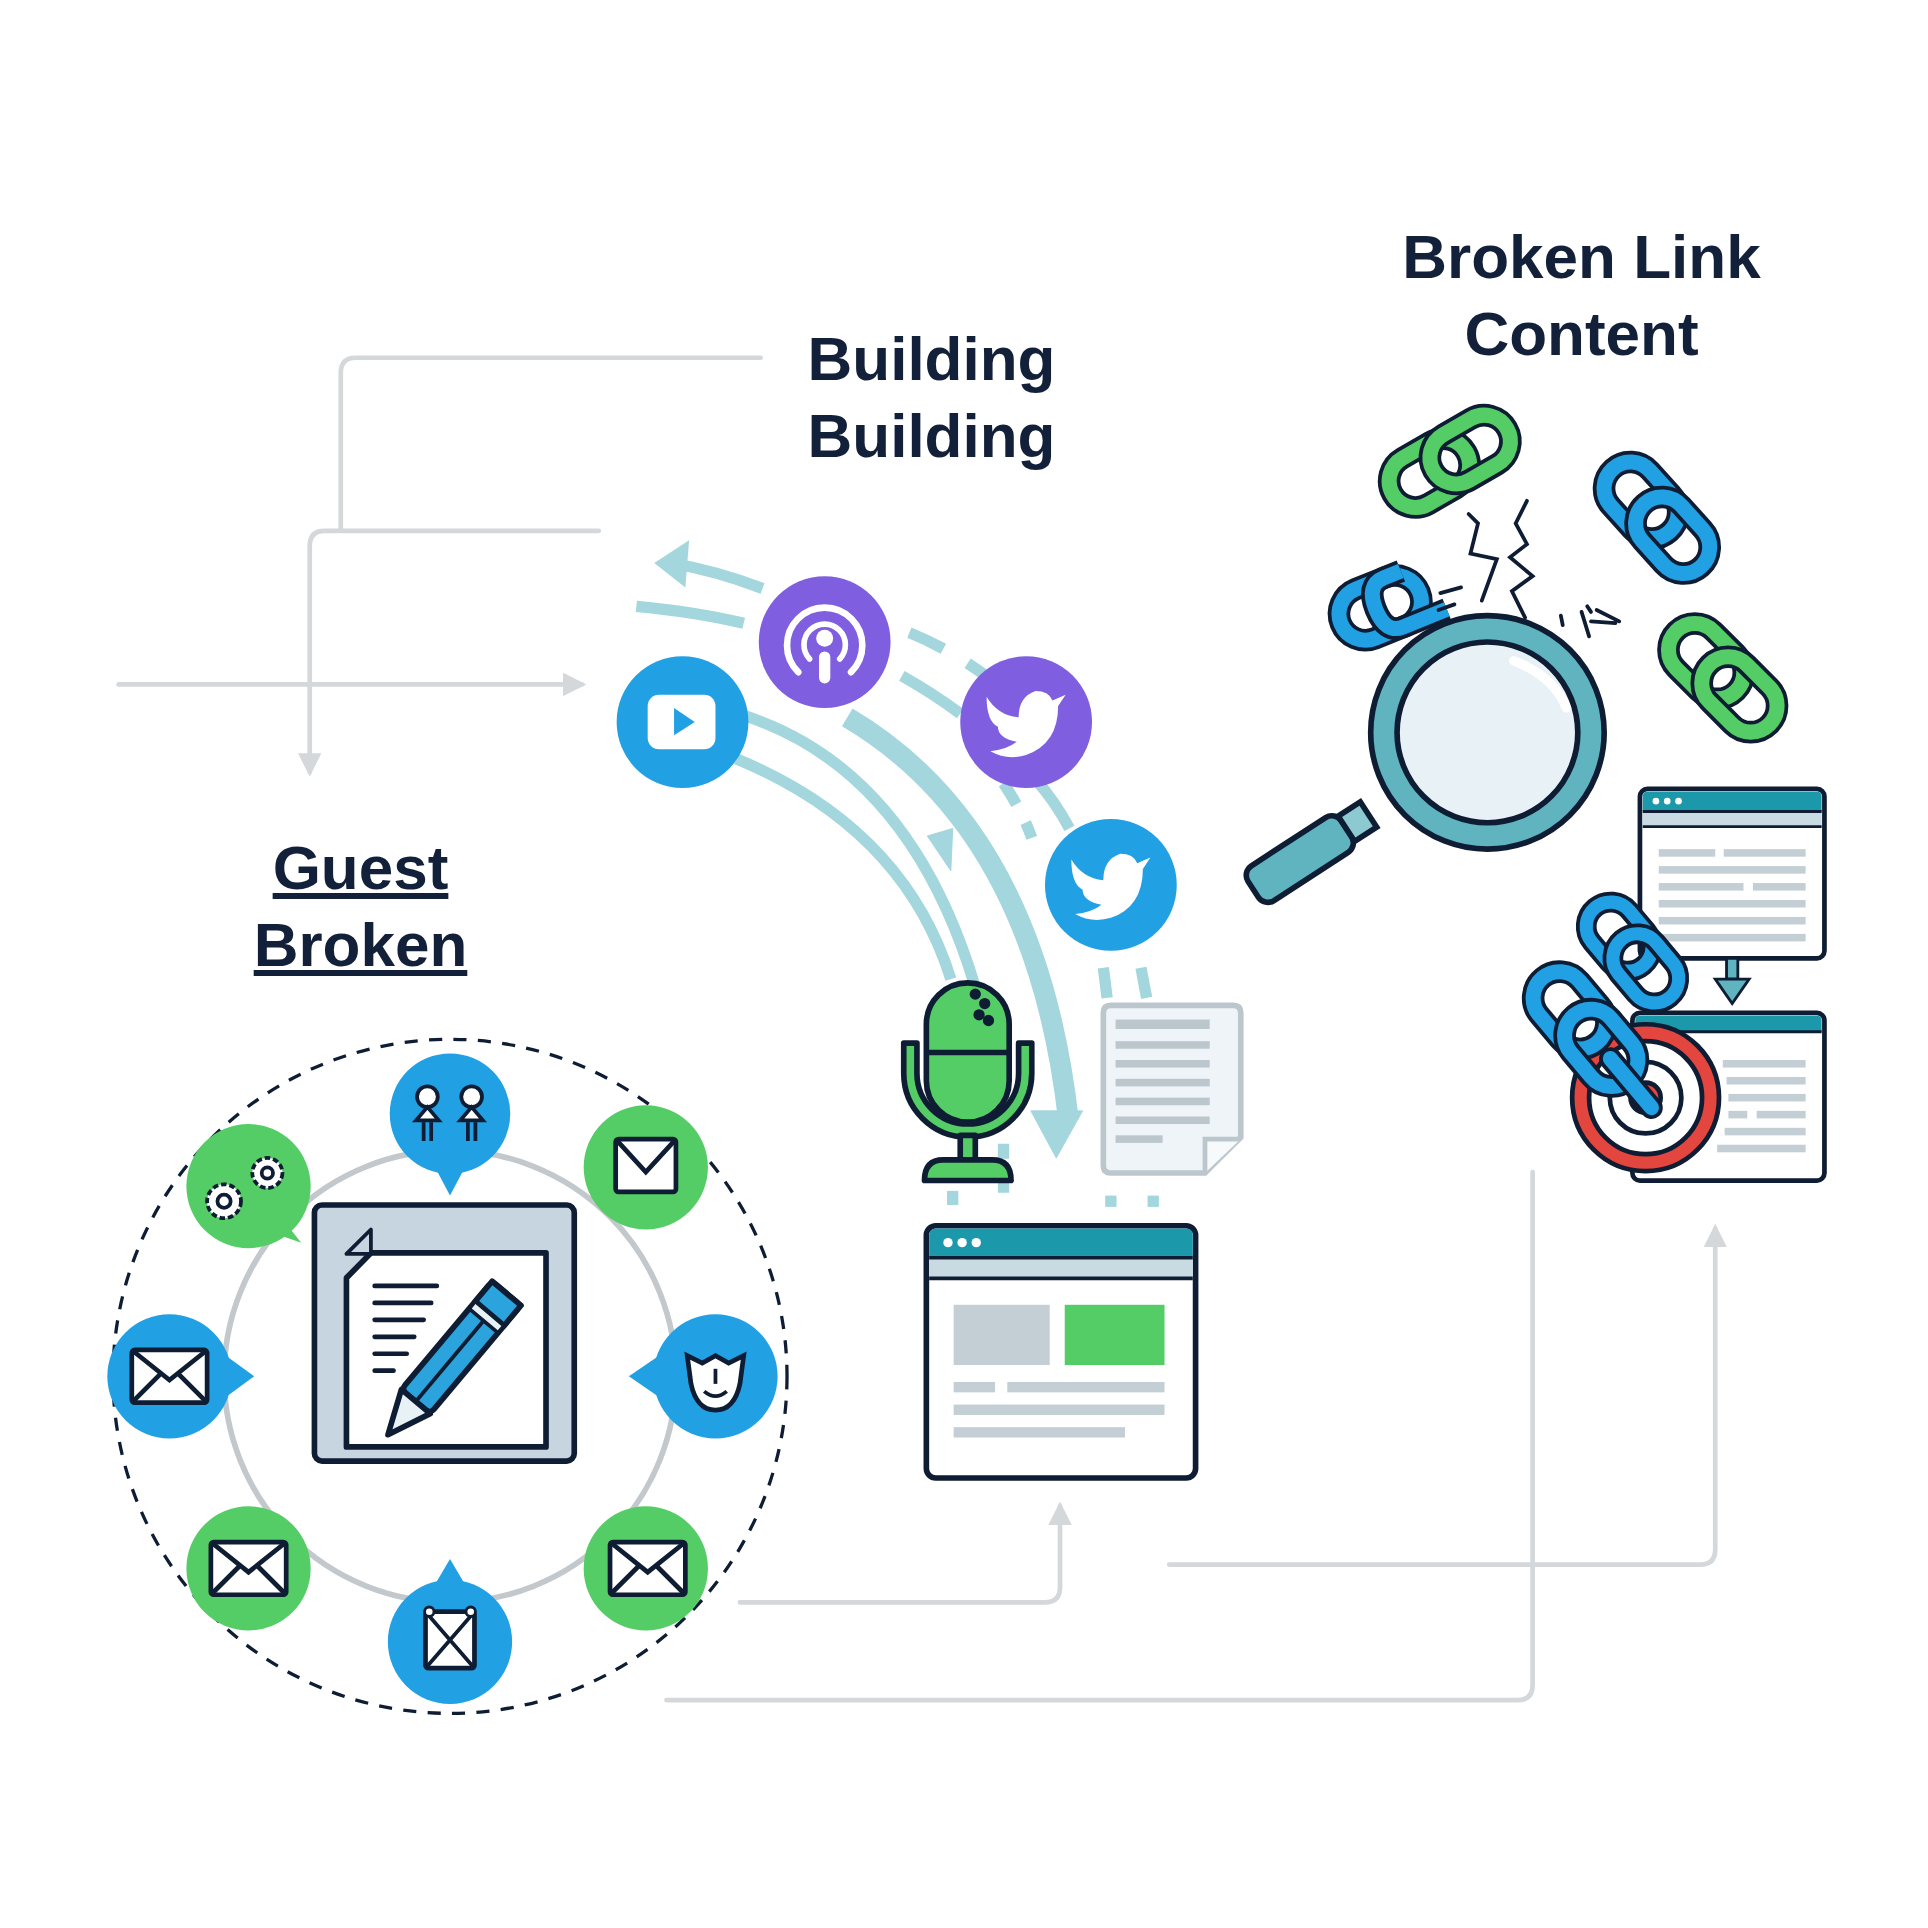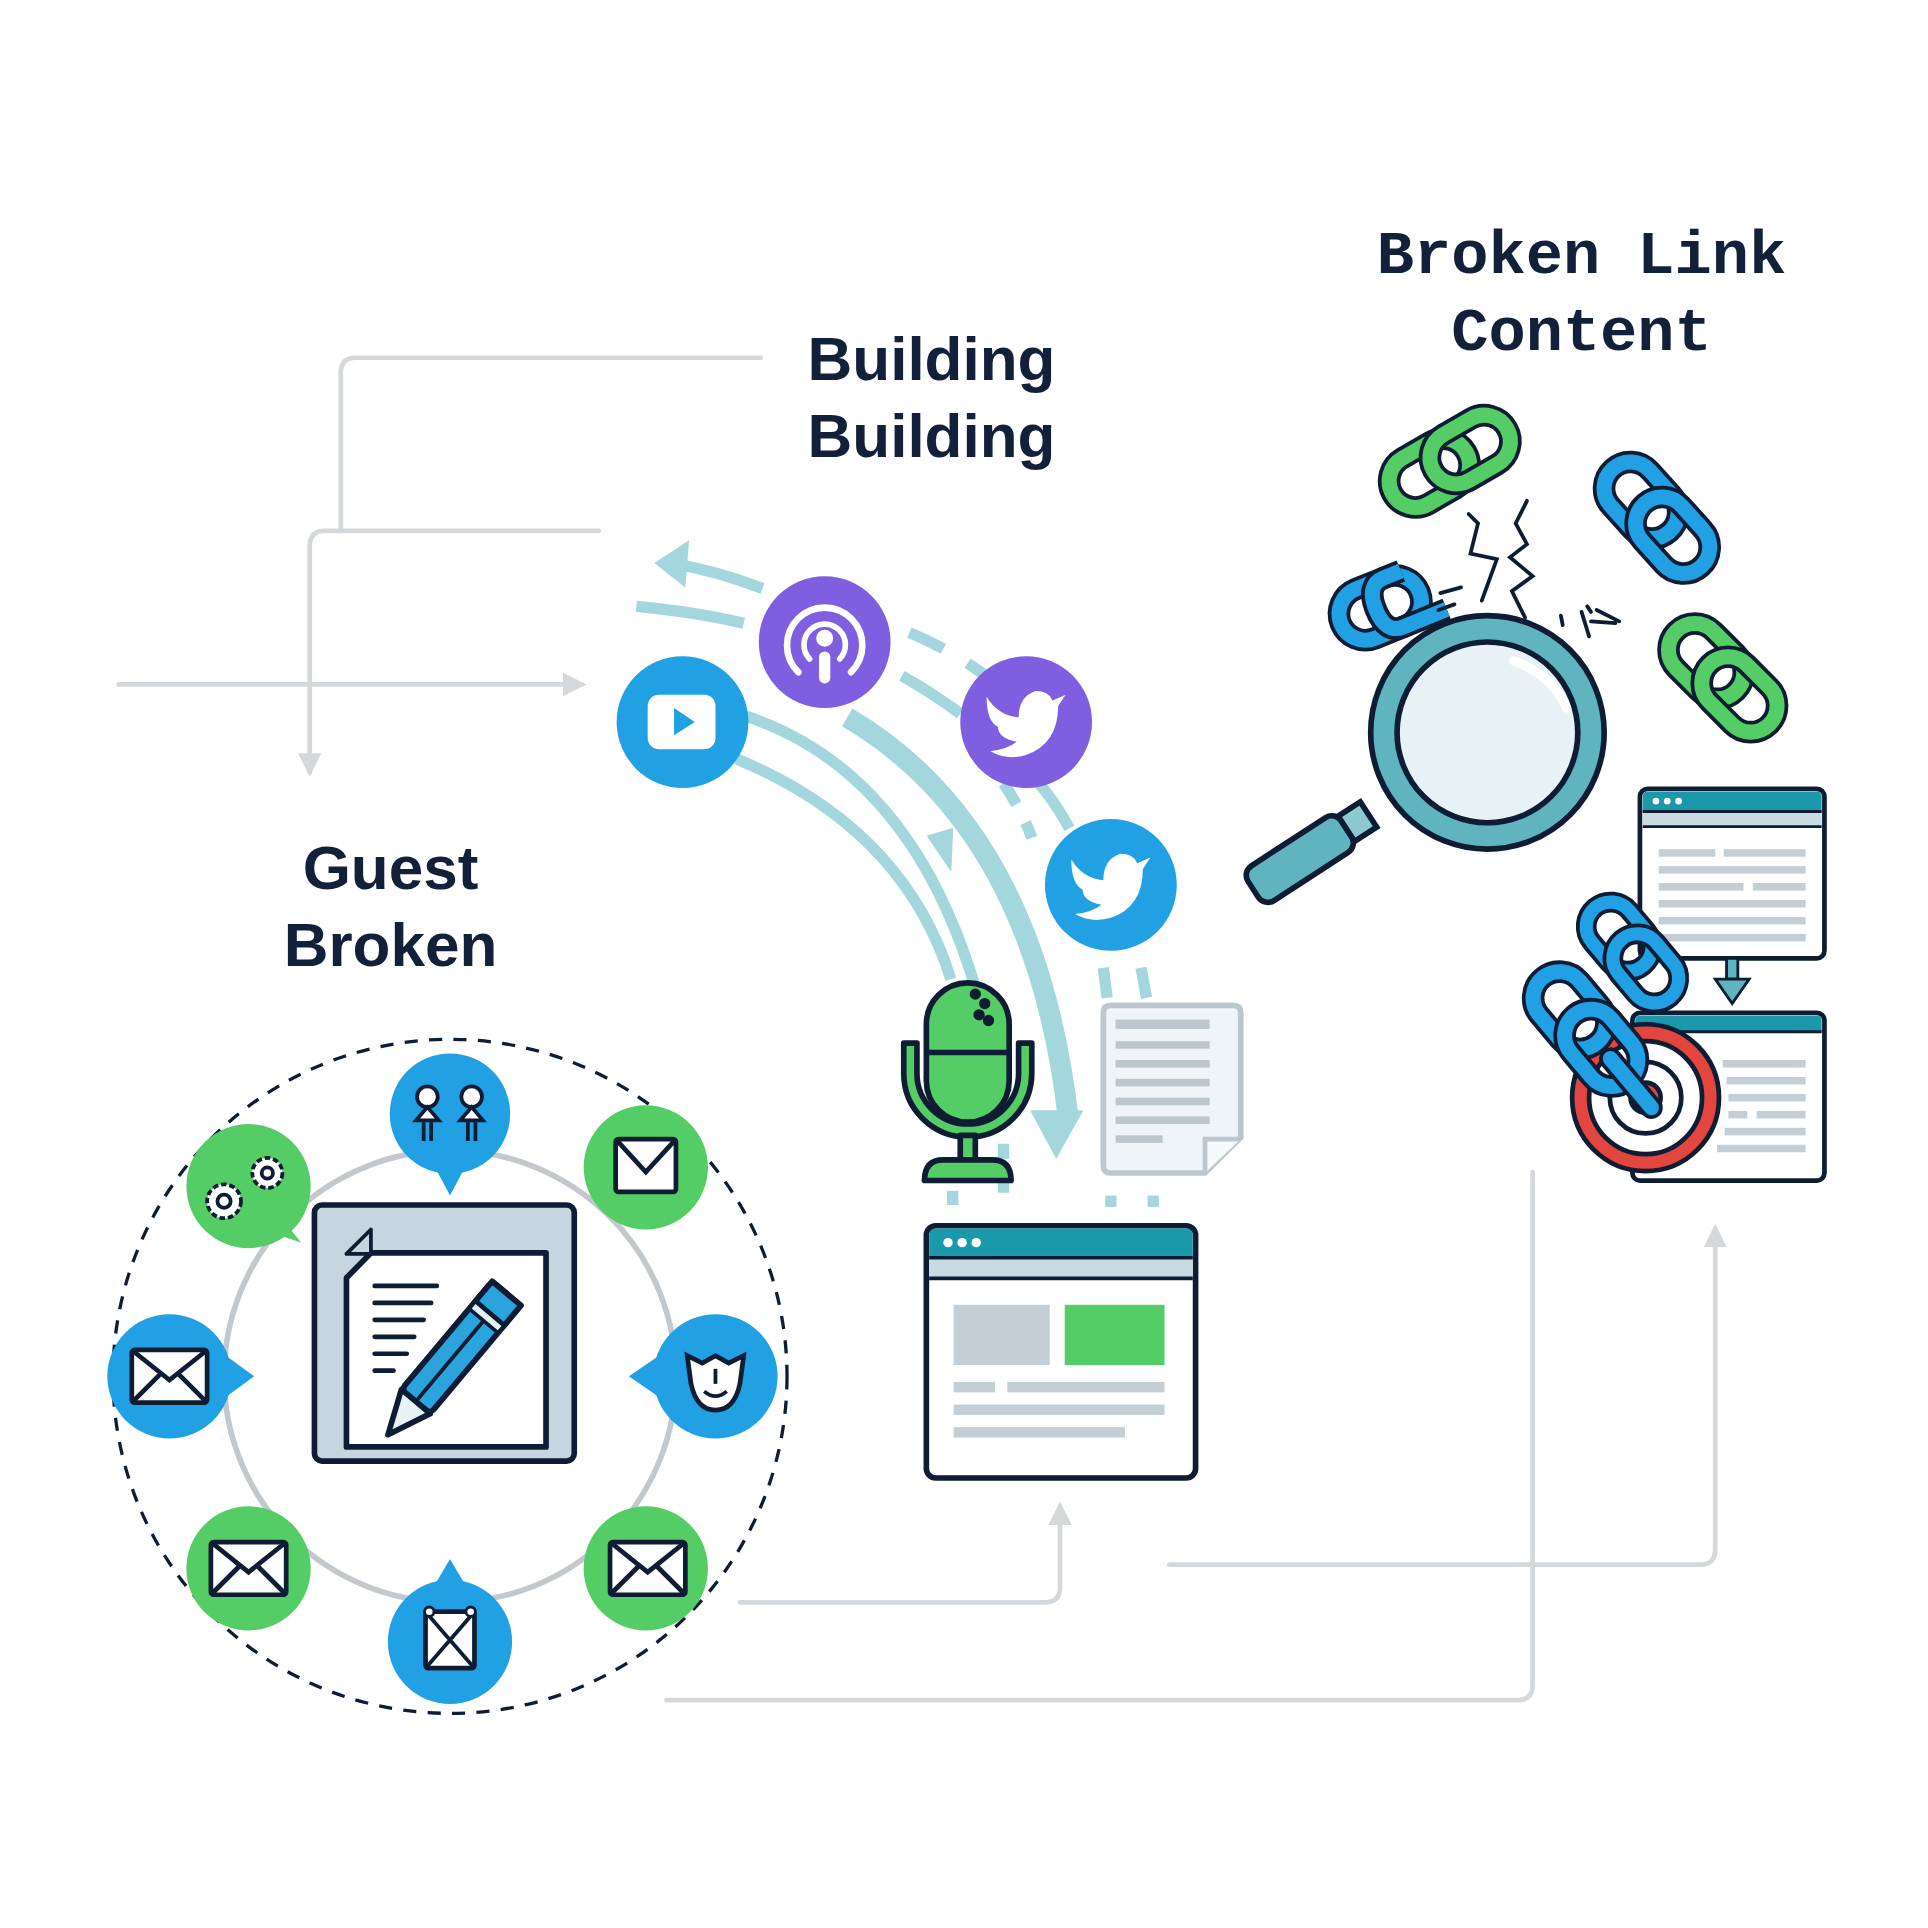--- a/index.html
+++ b/index.html
@@ -1,21 +1,21 @@
 <!DOCTYPE html>
 <html style="font-size:15px"><head>
 <meta charset="utf-8">
 <style>
   html, body { margin:0; padding:0; background:#ffffff; }
   body { width:1928px; height:1928px; position:relative; overflow:hidden; font-family:"Liberation Sans", sans-serif; }
   #canvas { position:absolute; left:0; top:0; width:1928px; height:1928px; }
   .title { position:absolute; color:#13203a; font-weight:bold; font-size:62px; line-height:77px; text-align:center; font-family:"Liberation Sans", sans-serif; }
   #t-content { left:734px; top:320px; width:395px; }
-  #t-broken { left:1365px; top:218px; width:433px;font-family:Liberation Mono, monospace; }
-  #t-guest { left:240px; top:829px; width:301px; }
+  #t-broken { left:1365px; top:218px; width:433px; }
+  #t-guest { left:210px; top:829px; width:301px;text-decoration:underline; }
 </style>
 </head>
 <body>
 
 <svg id="canvas" viewBox="0 0 2048 2048" xmlns="http://www.w3.org/2000/svg">
   <defs>
     <marker id="arrGray" viewBox="0 0 10 10" refX="8" refY="5" markerWidth="5" markerHeight="5" orient="auto">
         <path d="M0,0 L10,5 L0,10 z" fill="#d4d8db"></path>
       </marker>
   </defs>

